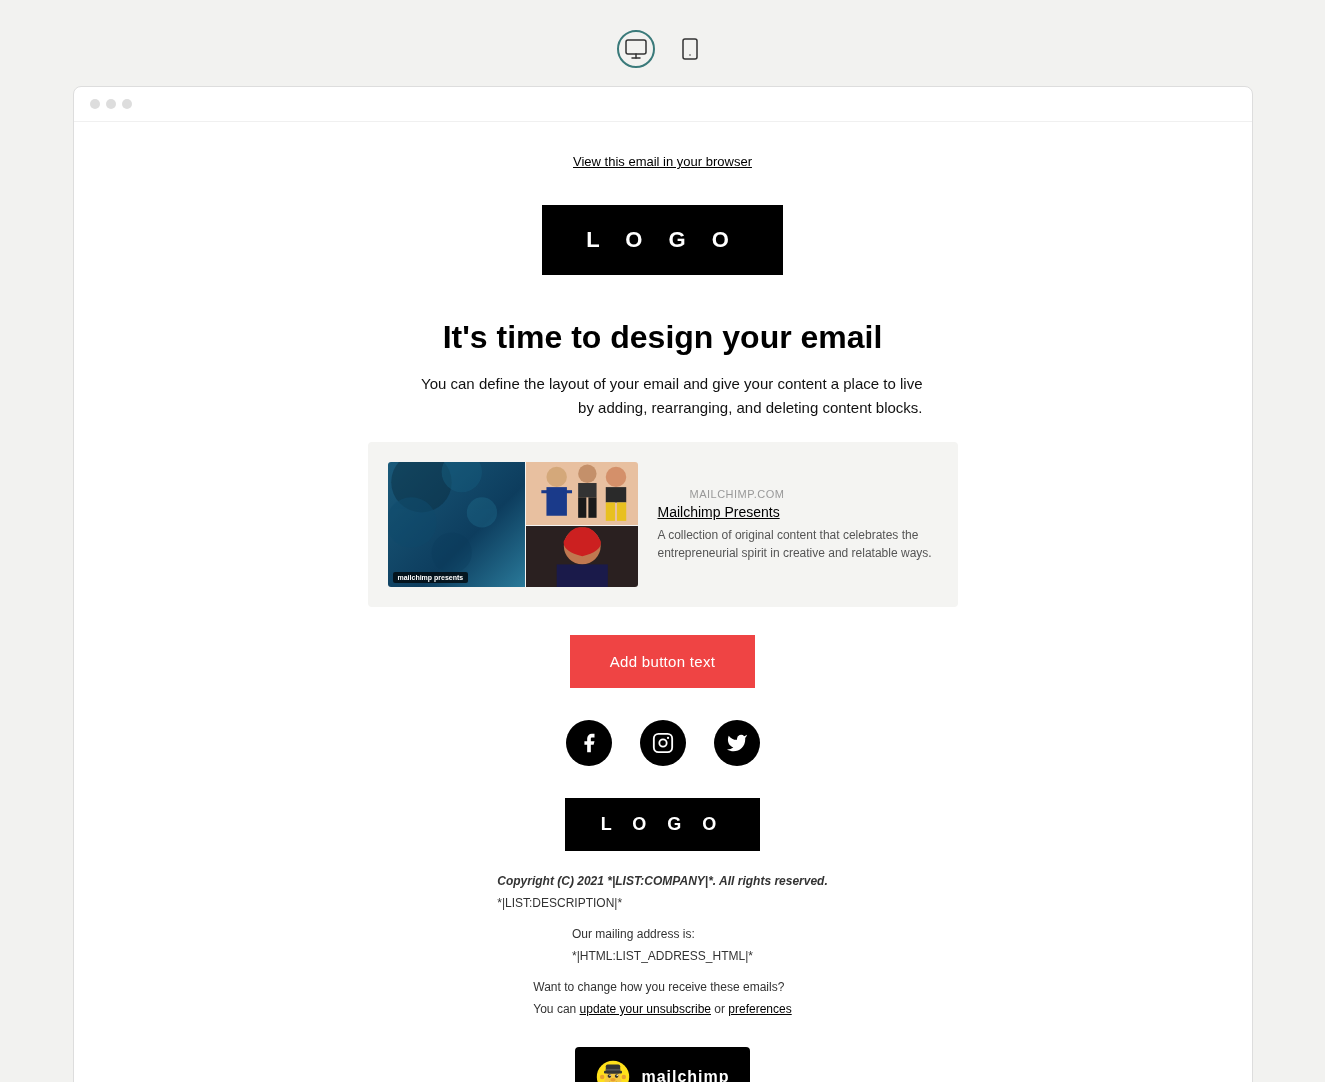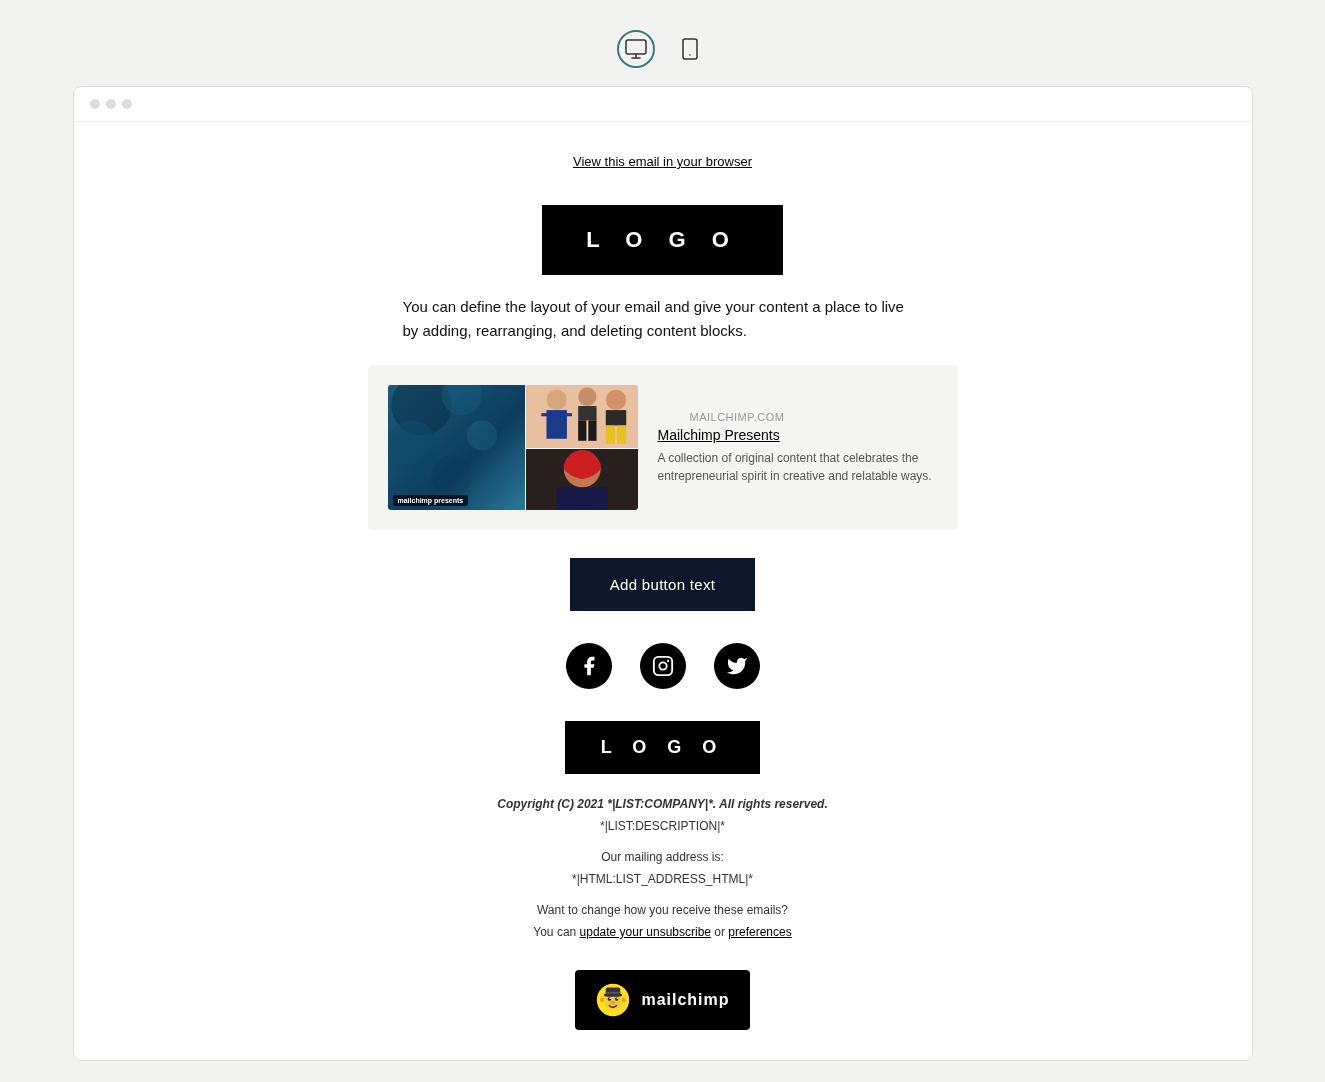--- a/index.html
+++ b/index.html
@@ -105,21 +105,21 @@
     .headline {
       font-size: 32px;
       font-weight: 900;
       text-align: center;
       margin: 24px 0 16px;
       color: #000;
     }
 
     
     .body-text {
-      text-align: left;
+      text-align: right;
       font-size: 15px;
       line-height: 1.6;
       max-width: 520px;
       margin-bottom: 22px;
       color: #111;
     }
 
     
     .card-block {
       background: #f4f4f2;
@@ -151,21 +151,21 @@
       display: block;
     }
     .card-desc {
       font-size: 12px;
       color: #555;
       line-height: 1.5;
     }
 
     
     .cta-button {
-      background: #0f172a;
+      background: #ef4444;
       color: #fff;
       border: none;
       padding: 18px 40px;
       font-size: 15px;
       cursor: pointer;
       margin-bottom: 32px;
       display: inline-block;
       letter-spacing: 0.3px;
     }
 
@@ -201,21 +201,21 @@
       color: #fff;
       font-size: 18px;
       letter-spacing: 8px;
       font-weight: bold;
       padding: 16px 36px;
       display: inline-block;
     }
 
     
     .footer-text {
-      text-align: center;
+      text-align: left;
       font-size: 12px;
       color: #333;
       line-height: 1.8;
       margin-bottom: 10px;
     }
     .footer-text em {
       font-style: italic;
       font-weight: bold;
     }
     .footer-text a {
@@ -322,20 +322,21 @@
   <div class="email-body">
 
     <div class="view-in-browser">
       <a href="#">View this email in your browser</a>
     </div>
 
     <div class="logo-block">
       <div class="logo-img">L O G O</div>
     </div>
 
+    <h1 class="headline">It's time to design your email</h1>
 
     <p class="body-text">You can define the layout of your email and give your content a place to live by adding, rearranging, and deleting content blocks.</p>
 
     <div class="card-block">
 
       <div class="card-collage">
         <div class="col-left" style="background: linear-gradient(135deg, #1a5a7a 0%, #0d3d5e 60%, #2a7a9a 100%);">
 
           <svg width="100%" height="100%" style="position:absolute;top:0;left:0;opacity:0.6;" viewBox="0 0 110 125">
             <circle cx="20" cy="20" r="30" fill="#0a2a3a" opacity="0.7"></circle>

